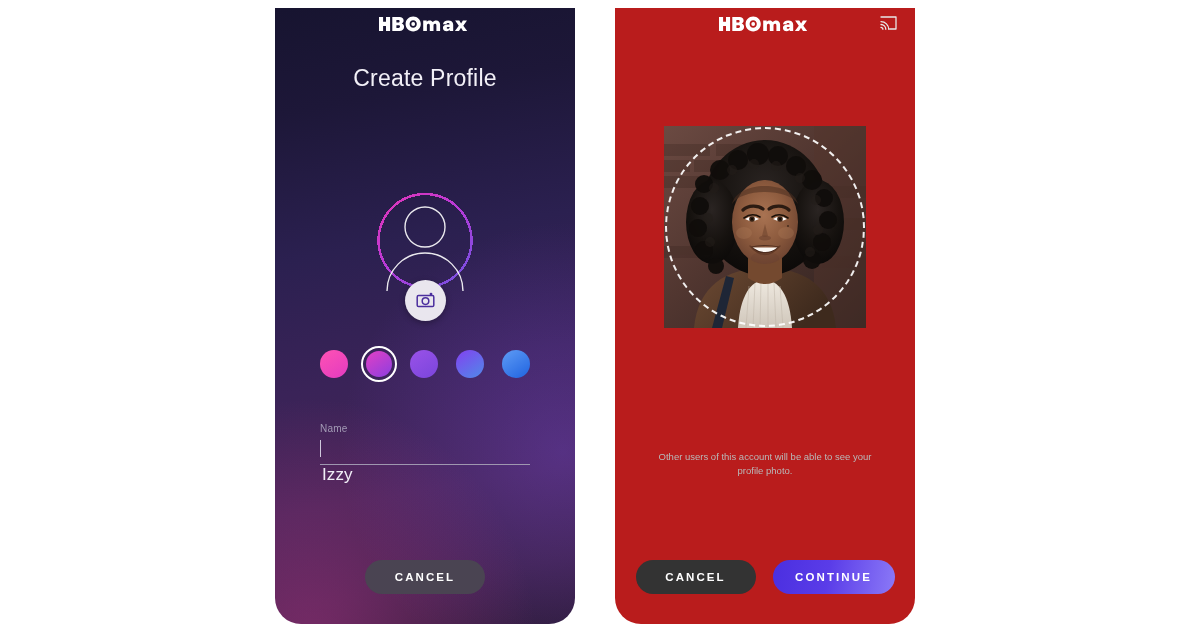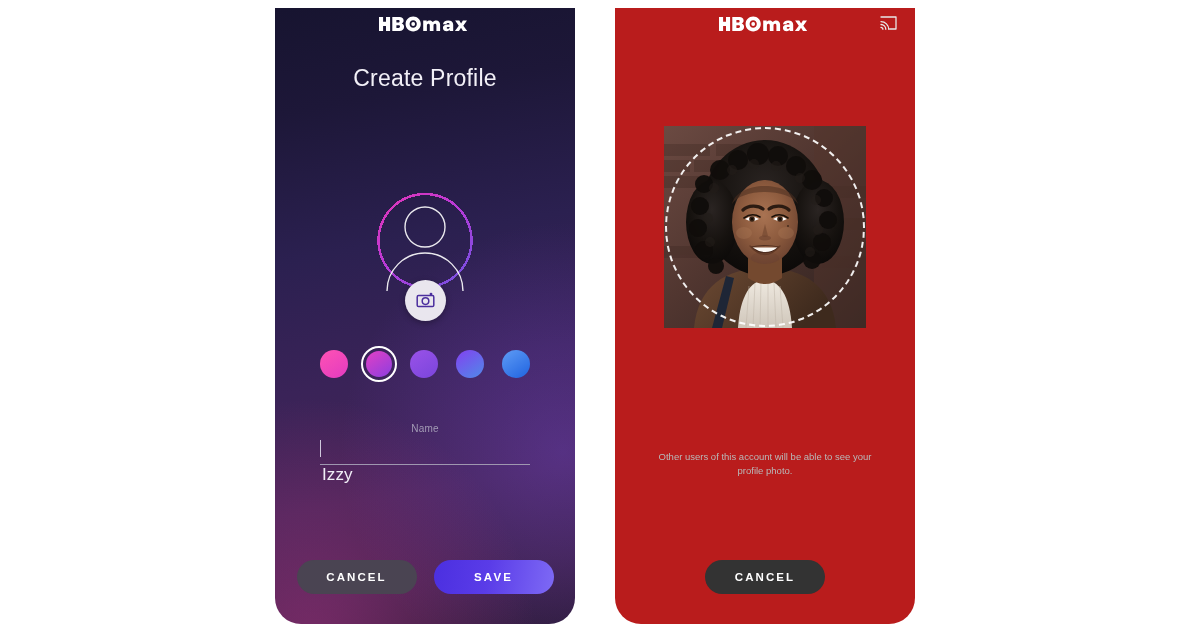--- a/index.html
+++ b/index.html
@@ -148,21 +148,20 @@
     outline: 2px solid #ffffff;
     outline-offset: 3px;
   }
 
   
   .name-field {
     position: absolute;
     left: 45px;
     top: 415px;
     width: 210px;
-    text-align: center;
   }
   .name-label {
     font-size: 10px;
     color: #a39bb5;
     letter-spacing: 0.2px;
     margin-bottom: 3px;
   }
   .name-value-row {
     display: flex;
     align-items: baseline;
@@ -330,21 +329,20 @@
       <div class="name-label">Name</div>
       <div class="name-value-row">
         <span class="caret"></span>
         <span class="name-value" title="Name">Izzy</span>
       </div>
       <div class="name-underline"></div>
     </div>
 
     <div class="btn-row" id="btn-row-left">
       <button class="btn btn-cancel-left">CANCEL</button>
-      <button class="btn btn-primary-left">SAVE</button>
     </div>
   </div>
 
   <div class="phone" id="phone-right">
 
     <div class="logo-bar">
       <div class="hbo-logo">
         <svg width="92" height="16" viewBox="0 0 92 16">
           <g fill="#ffffff">
             <path d="M0 1h4.1v4.7h2.9V1h4.1v14H7V10.1H4.1V15H0z"></path>
@@ -493,16 +491,17 @@
           <ellipse cx="101" cy="132" rx="14" ry="6" fill="#6b4230" opacity="0.35"></ellipse>
         </svg>
       </div>
       <div class="crop-guide"></div>
     </div>
 
     <div class="photo-note">Other users of this account will be able to see your profile photo.</div>
 
     <div class="btn-row" id="btn-row-right">
       <button class="btn btn-cancel-right">CANCEL</button>
+      <button class="btn btn-primary-right">CONTINUE</button>
     </div>
   </div>
 
 </div>
 
 </body></html>

